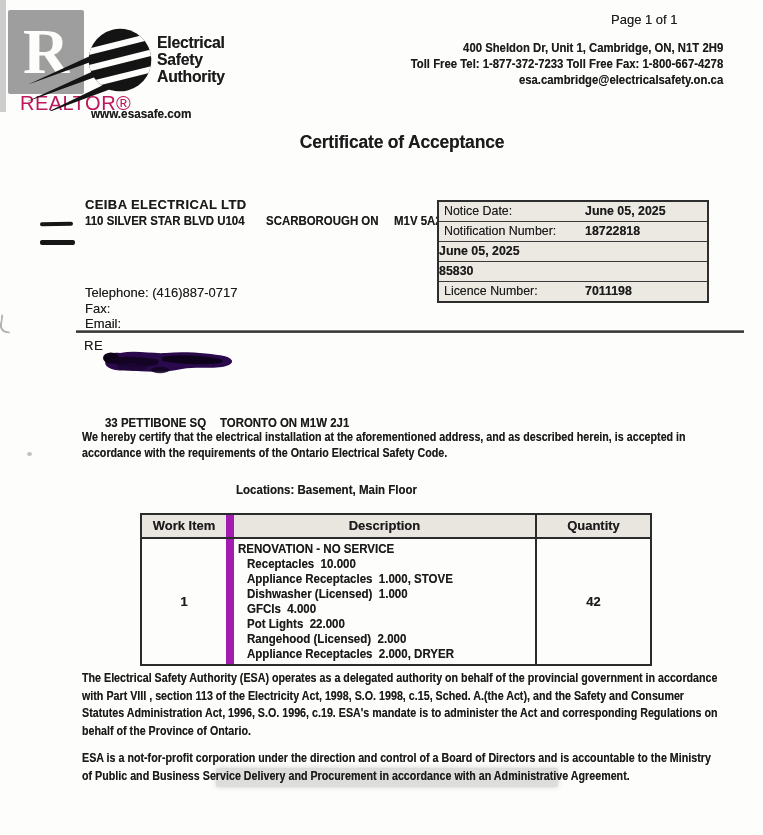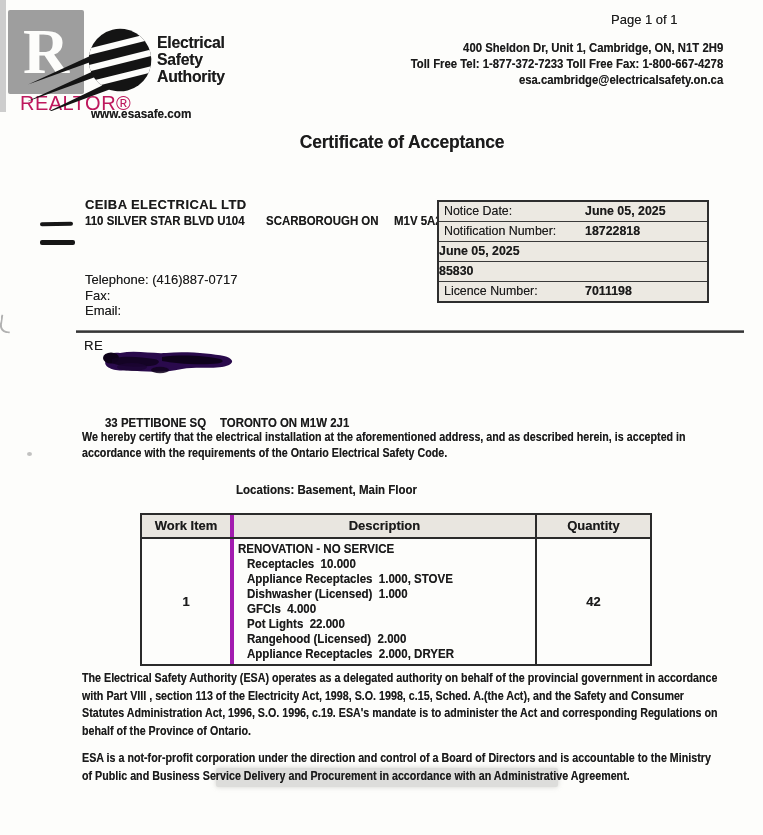--- a/index.html
+++ b/index.html
@@ -40,39 +40,39 @@
   .dash{position:absolute;background:#161616;border-radius:2px;}
   .dash1{left:40px;top:222px;width:33px;height:4px;transform:rotate(-1deg);}
   .dash2{left:40px;top:240px;width:35px;height:5px;}
   
   .ntable{position:absolute;left:437px;top:200px;width:272px;border:2px solid #2e2e2e;background:#ece9e2;box-sizing:border-box;}
   .nrow{display:flex;height:19px;line-height:18px;font-size:12.4px;border-top:1.5px solid #3a3a3a;}
   .nrow:first-child{border-top:none;}
   .nlabel{width:146px;padding-left:5px;box-sizing:border-box;}
   .nvalue{font-weight:700;}
   
-  .contact{position:absolute;left:85px;top:272px;font-size:13px;line-height:15.5px;}
+  .contact{position:absolute;left:85px;top:285px;font-size:13px;line-height:15.5px;}
   .hline{position:absolute;left:76px;top:330px;width:668px;height:3px;
          background:linear-gradient(to bottom,#9a9a9a,#2c2c2c 55%,#606060);}
   
   .re-label{position:absolute;left:84px;top:338px;font-size:13.2px;letter-spacing:.5px;}
   .redaction{position:absolute;left:100px;top:349px;width:136px;height:26px;}
   .re-addr{position:absolute;left:105px;top:379px;font-size:13px;line-height:15px;margin-top:36px;}
   
   .para{position:absolute;font-weight:700;font-size:12.6px;line-height:15.8px;
         transform:scaleX(.85);transform-origin:0 0;z-index:1;}
   .para div{white-space:pre;}
   .certify{left:82px;top:430px;}
   .locations{position:absolute;left:236px;top:482px;font-weight:700;font-size:12.8px;
              transform:scaleX(.9);transform-origin:0 0;white-space:pre;}
   
   .wtable{position:absolute;left:140px;top:513px;width:512px;border:2px solid #2b2b2b;box-sizing:border-box;}
   .wrow{display:flex;}
   .whead{background:#e9e6e0;border-bottom:2px solid #2b2b2b;font-weight:700;font-size:13px;height:22px;line-height:21px;text-align:center;}
-  .wc1{width:92px;border-right:4px solid #a21caf;box-sizing:border-box;}
+  .wc1{width:92px;border-right:8px solid #a21caf;box-sizing:border-box;}
   .wc2{width:303px;border-right:2px solid #2b2b2b;box-sizing:border-box;}
   .wc3{flex:1;}
   .wbody{min-height:120px;}
   .wc-center{display:flex;align-items:center;justify-content:center;font-weight:700;font-size:13px;}
   .desc-lines{padding:2px 0 3px 4px;font-size:12.8px;line-height:15px;}
   .desc-lines div{font-weight:700;transform:scaleX(.9);transform-origin:0 0;white-space:pre;}
   .desc-lines div:not(:first-child){padding-left:10px;}
   
   .fpara1{left:82px;top:670px;line-height:17.7px;}
   .fpara2{left:82px;top:750px;line-height:17.7px;}

